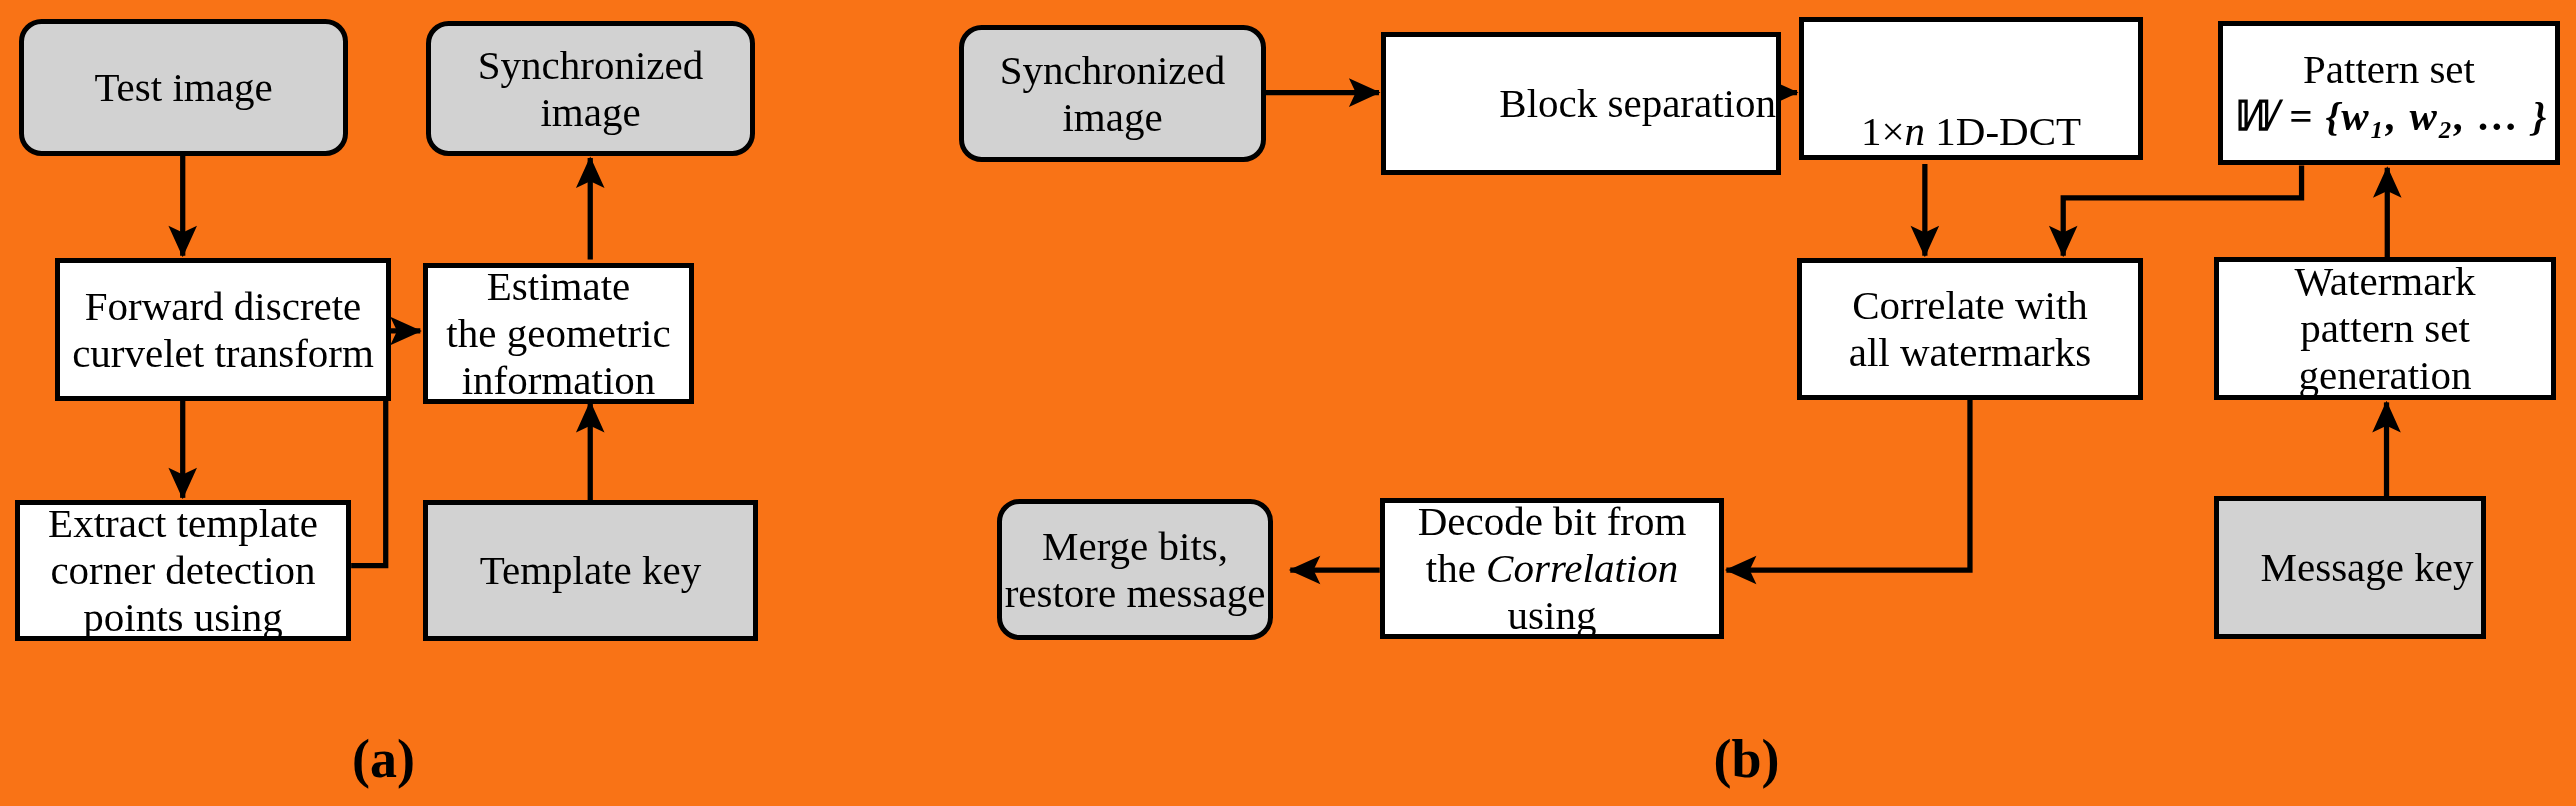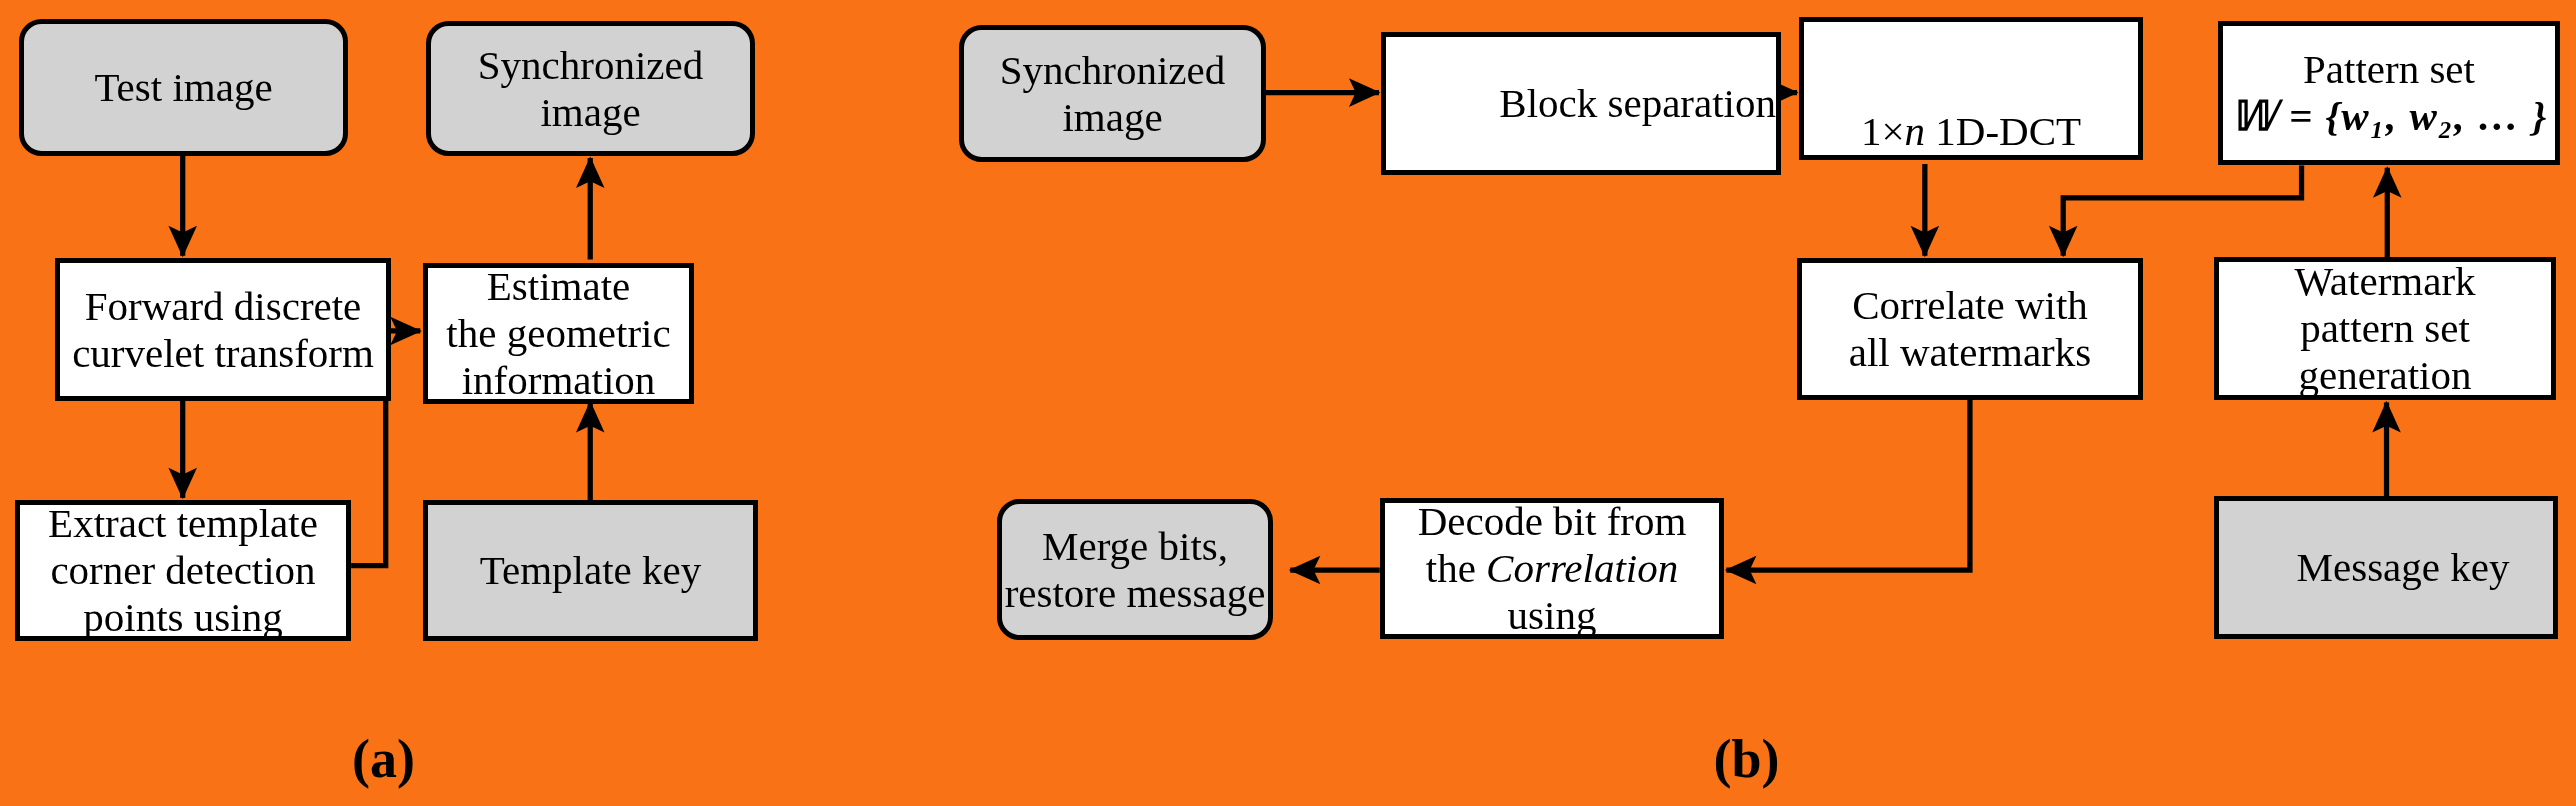--- a/index.html
+++ b/index.html
@@ -150,20 +150,20 @@
     <span>Merge bits,</span>
     <span>restore message</span>
   </div>
 
   <div class="node" style="left:1380px; top:498px; width:344px; height:141px;">
     <span>Decode bit from</span>
     <span class="inline-line"><span>the </span><span class="var-italic">Correlation</span></span>
     <span>using</span>
   </div>
 
-  <div class="node keybox" style="left:2214px; top:496px; width:344px; height:143px;padding-left:34px;">
+  <div class="node keybox" style="left:2214px; top:496px; width:272px; height:143px;padding-left:34px;">
     <span>Message key</span>
   </div>
 
   <div class="caption" style="left:1664px; top:728px;">(b)</div>
 
 </div>
 
 
 </body></html>

